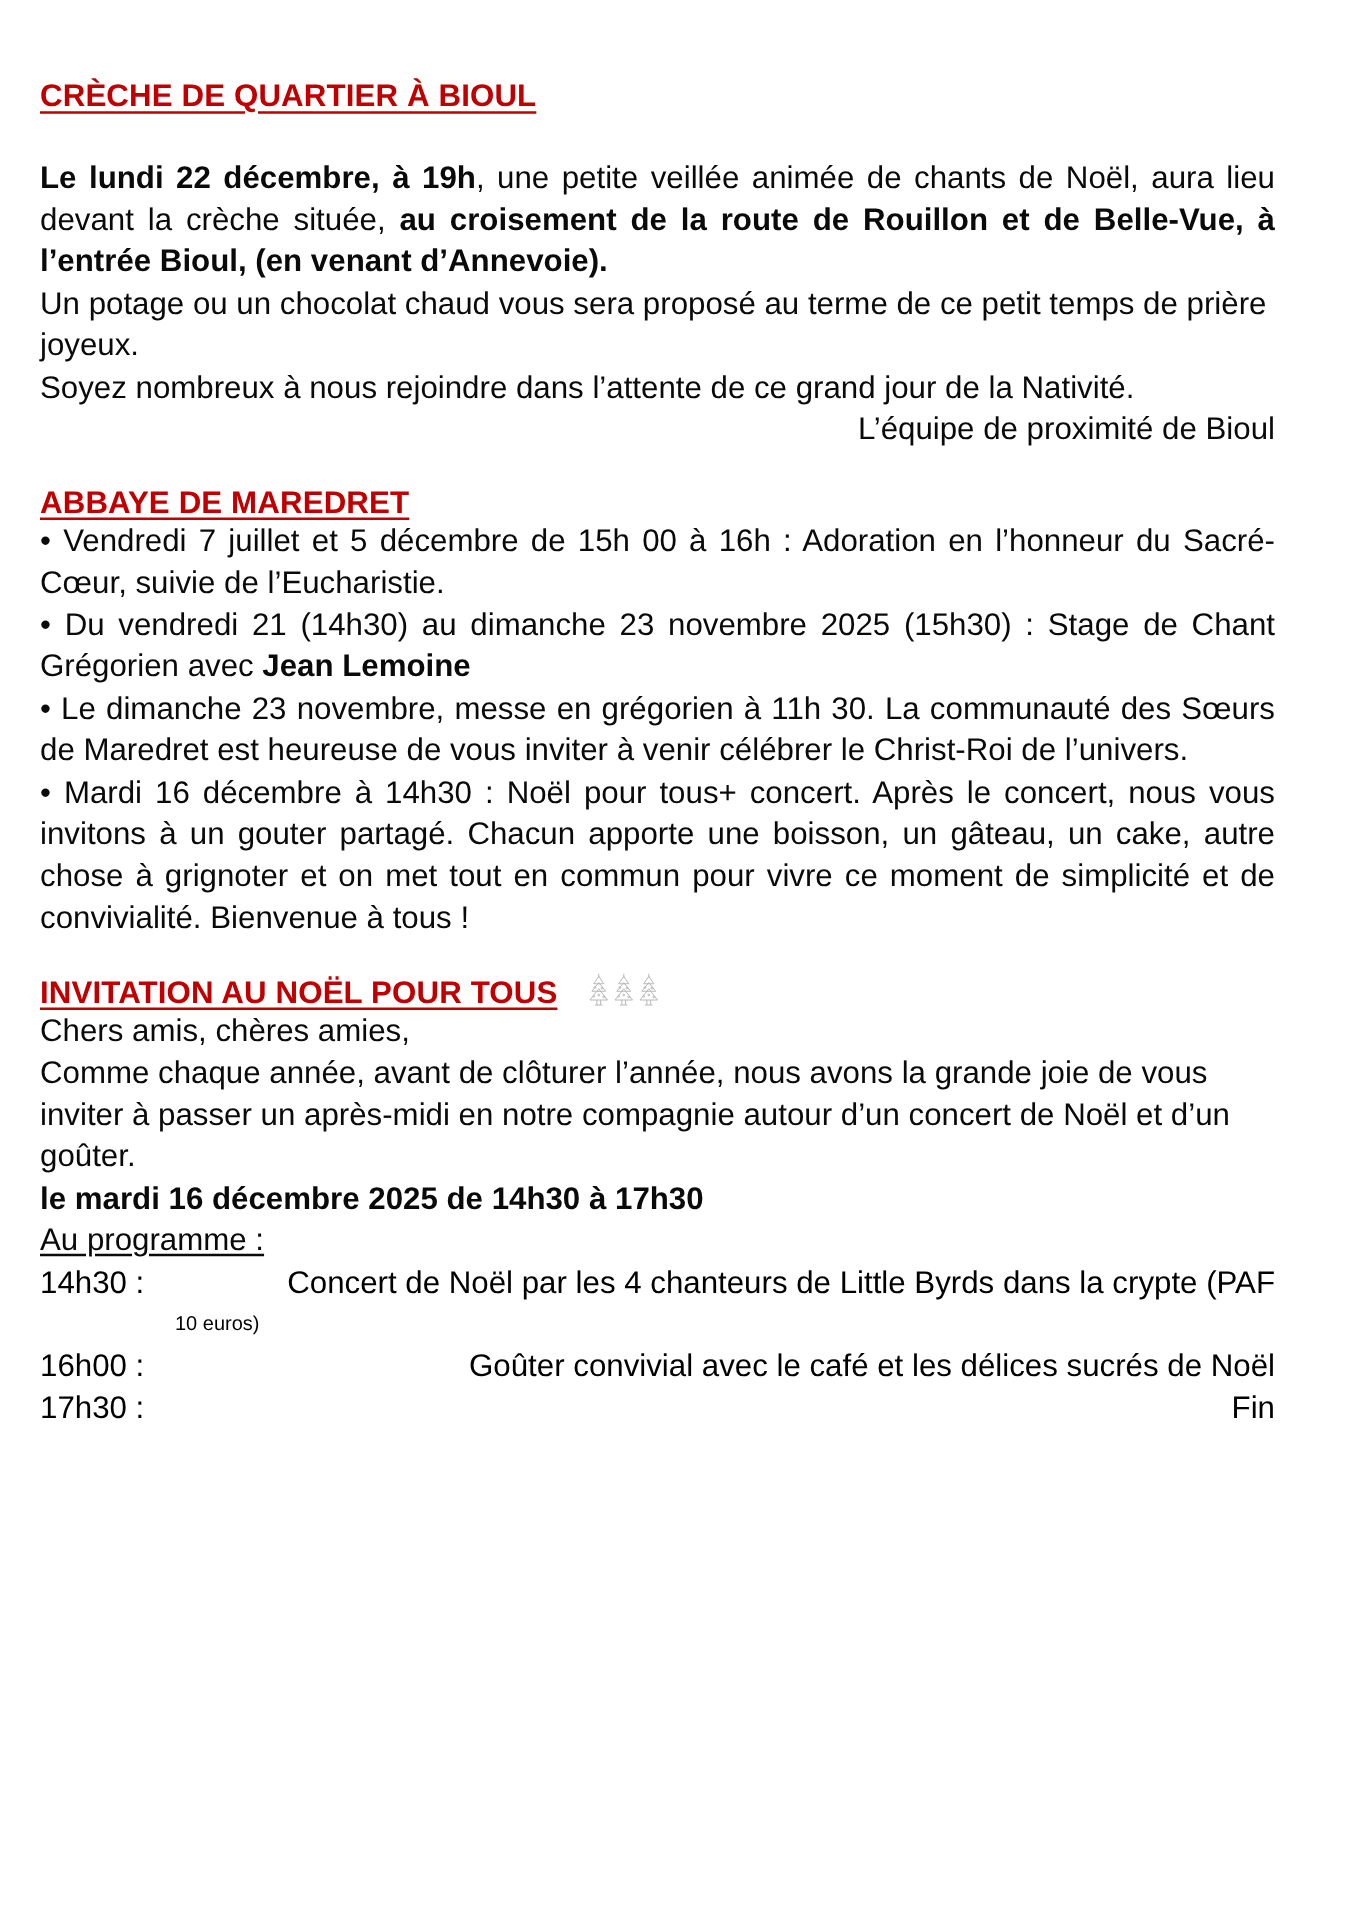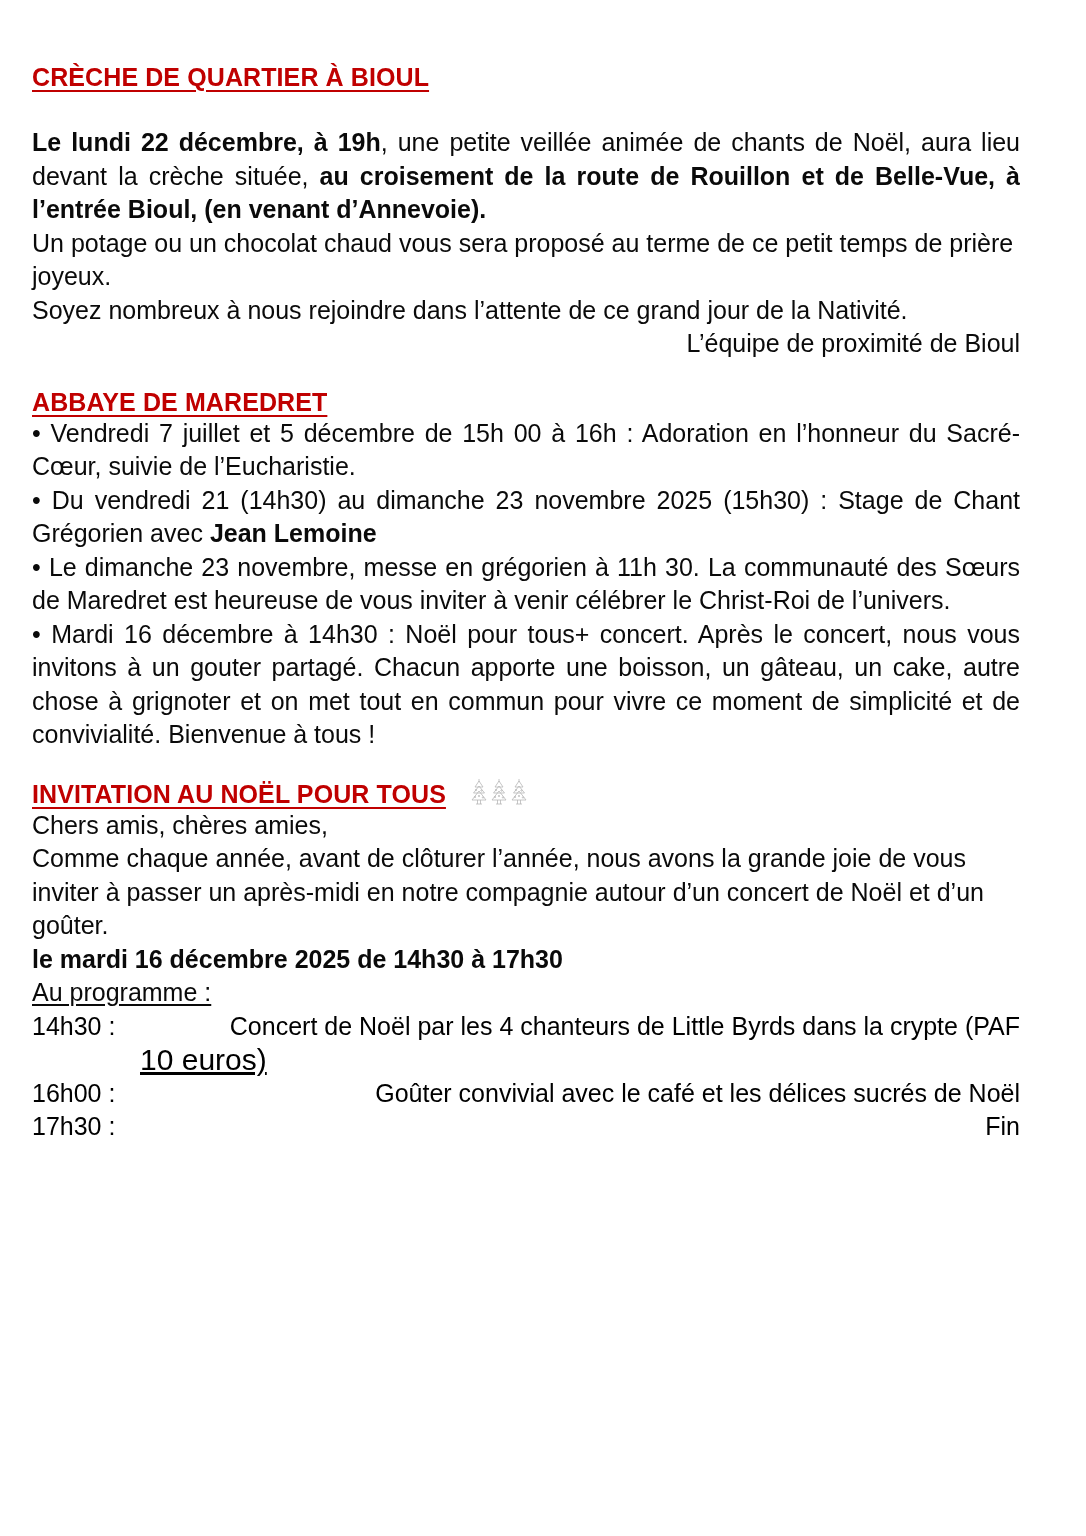--- a/index.html
+++ b/index.html
@@ -68,23 +68,22 @@
   .sched-time {
     flex: 0 0 108px;
     white-space: nowrap;
   }
   .sched-text {
     flex: 1 1 auto;
     text-align: right;
   }
   .sched-cont {
     padding-left: 108px;
-    font-size: 30px;
+    font-size: 16px;
     line-height: 33.5px;
-    text-decoration: underline;
   }
   .pagenum {
     position: absolute;
     left: 0;
     right: 0;
     top: 1356px;
     text-align: center;
     font-size: 17px;
     color: #111;
   }

